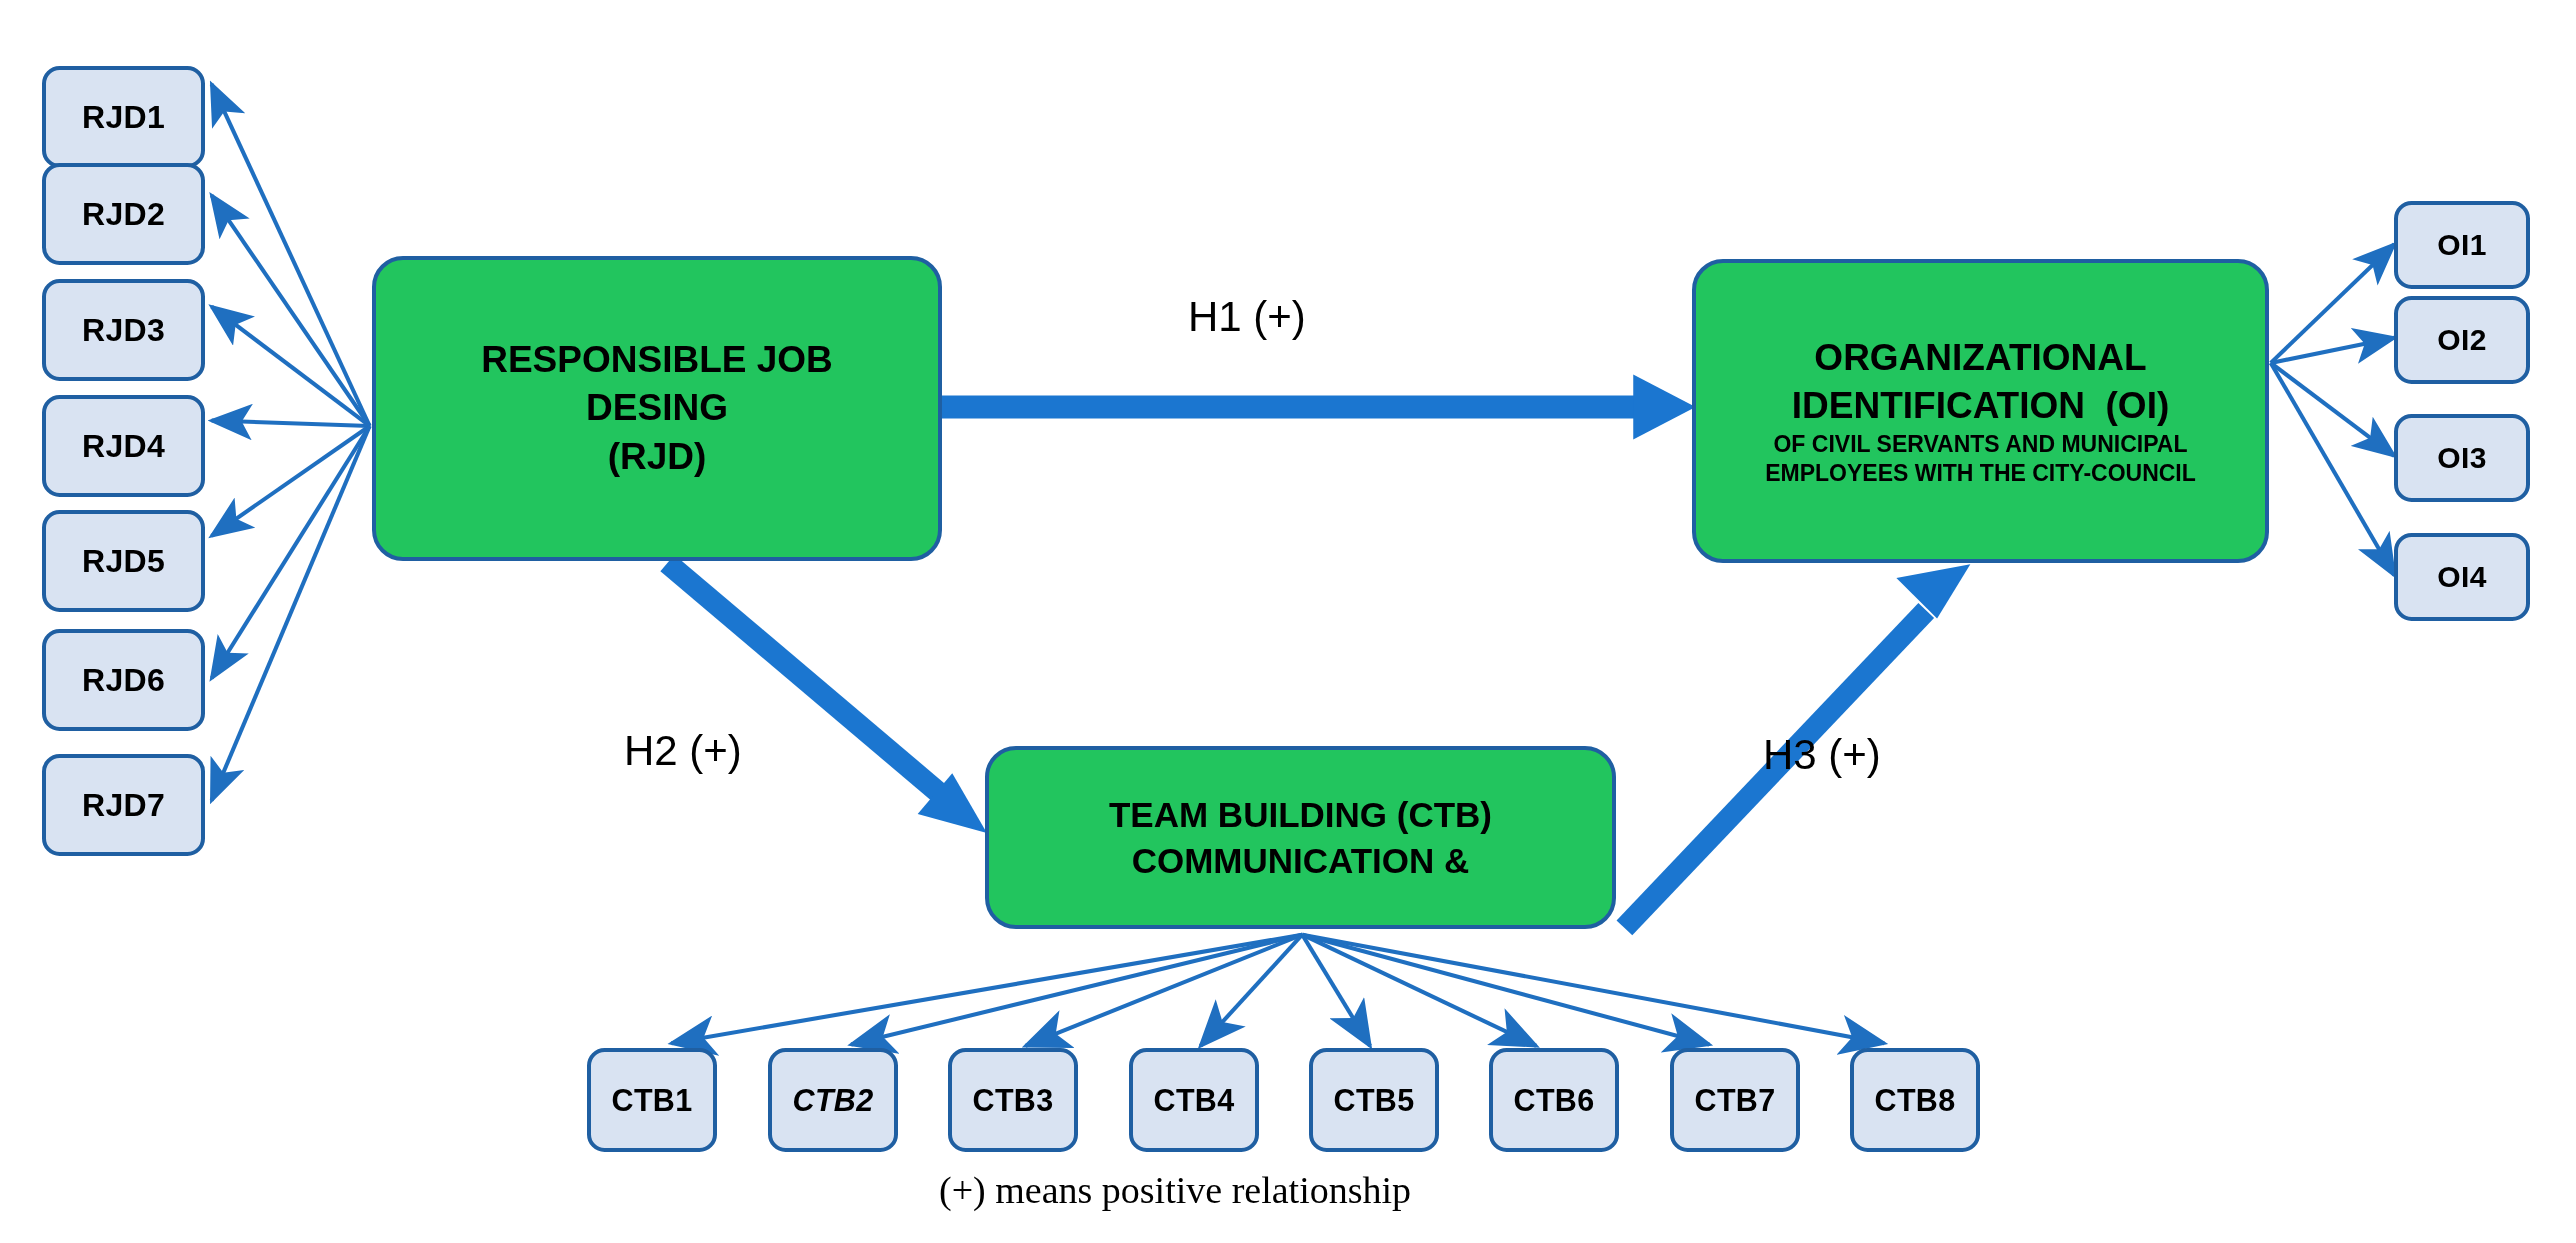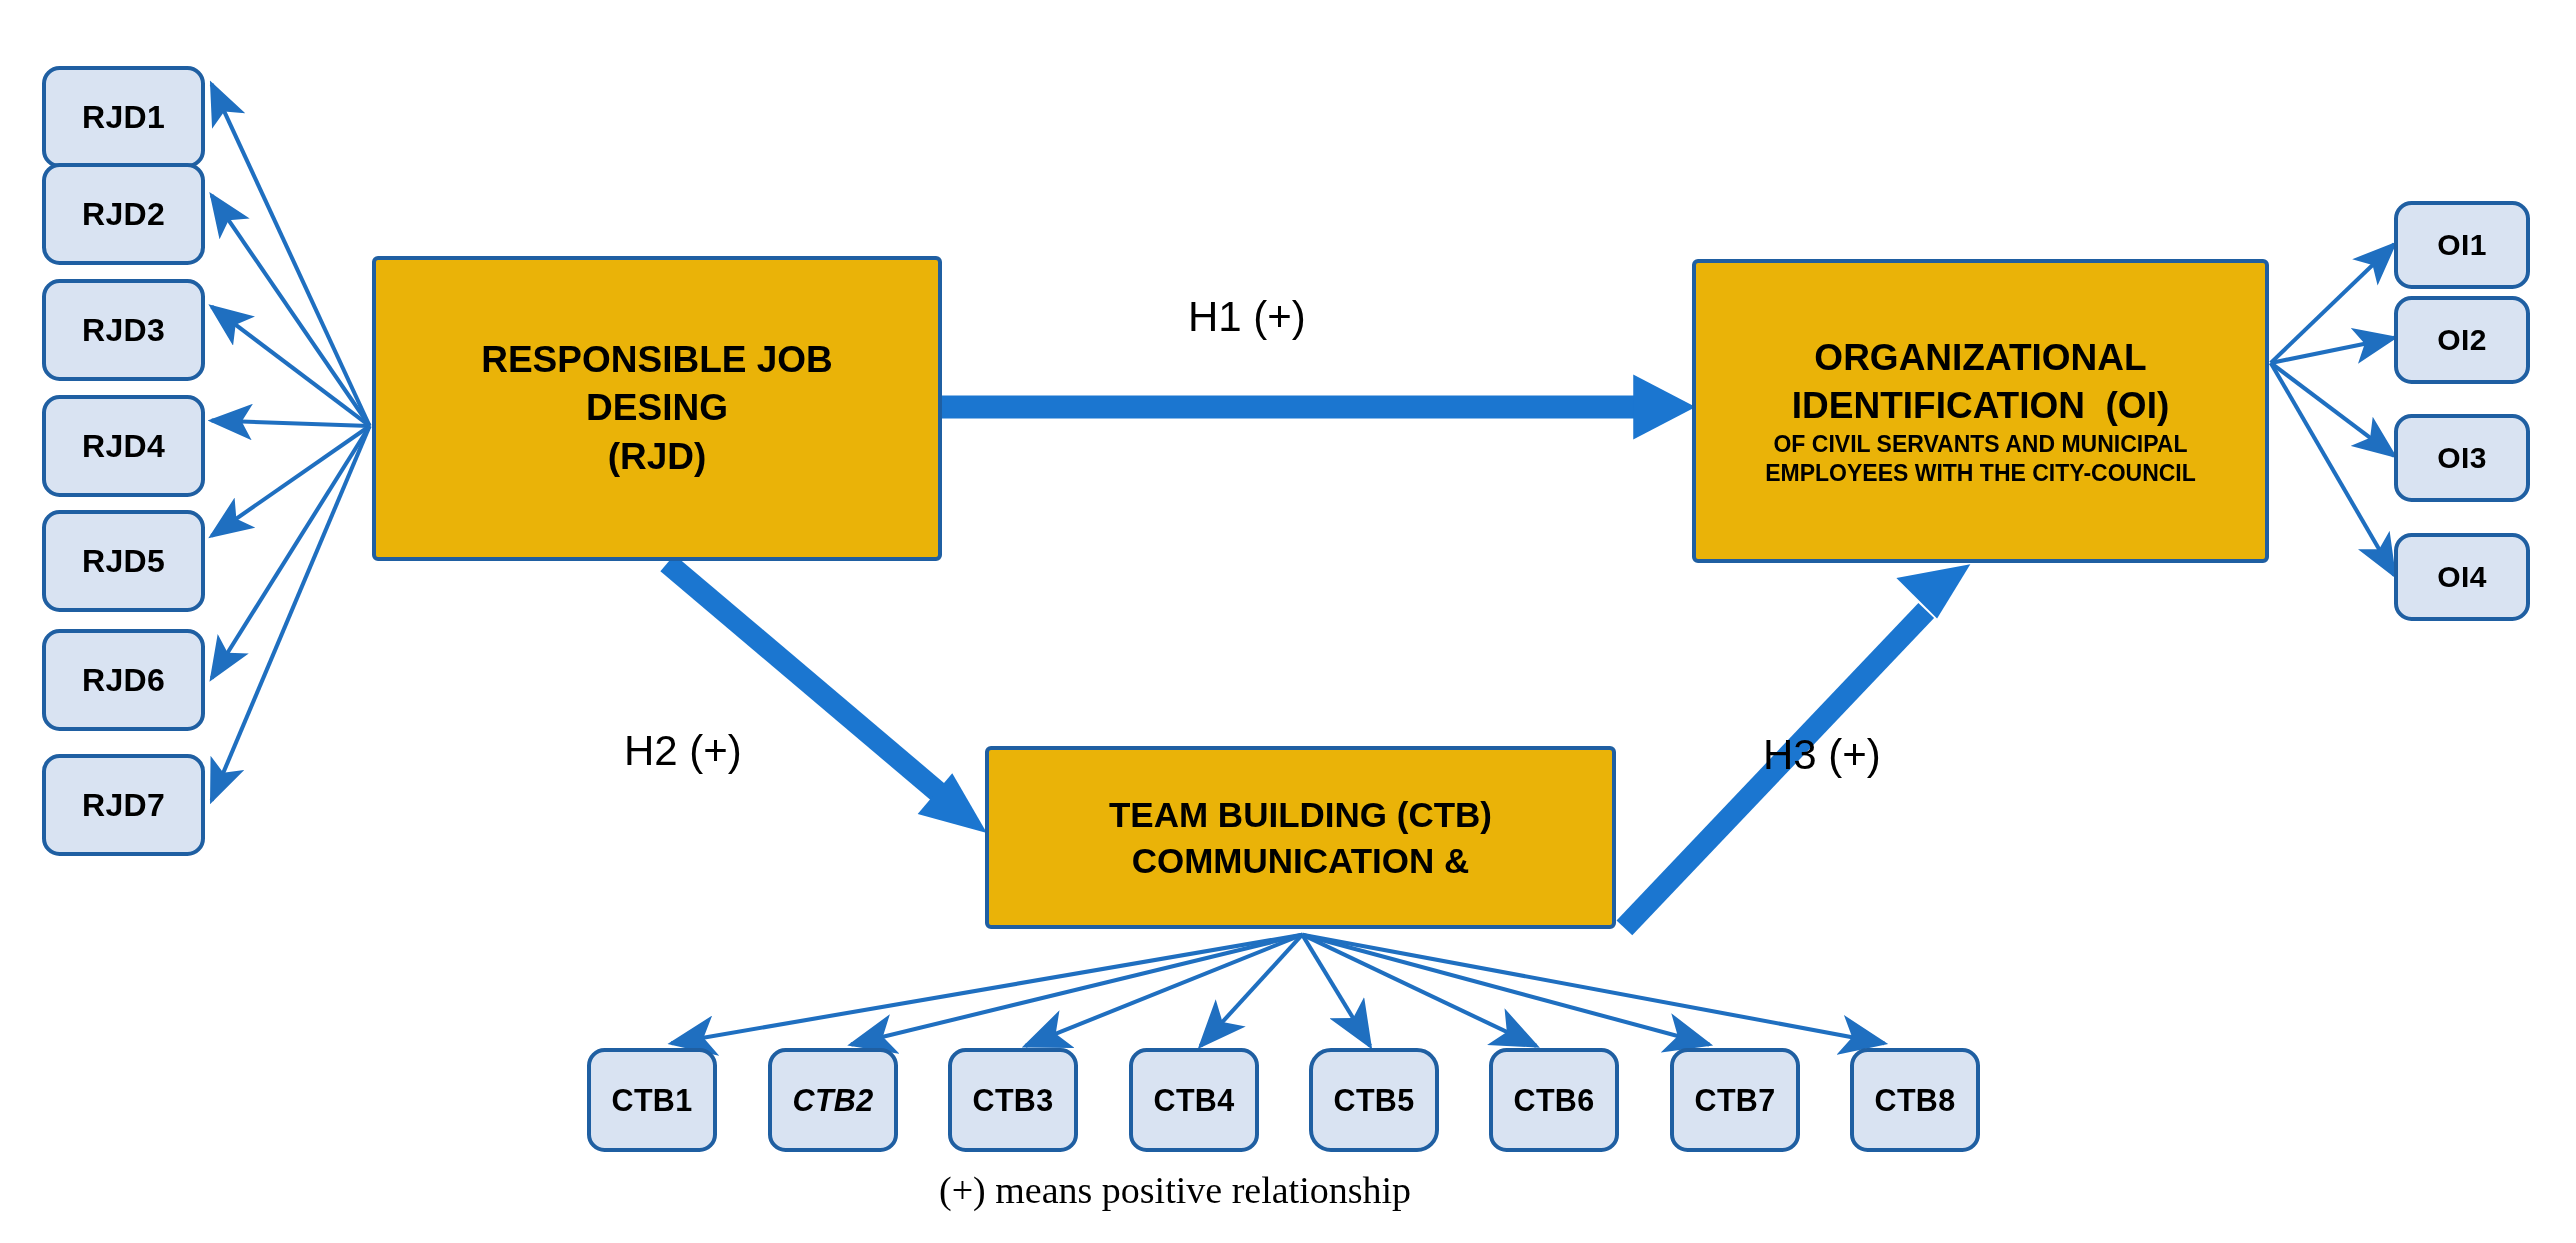--- a/index.html
+++ b/index.html
@@ -55,23 +55,23 @@
   .ind-ctb {
     width: 130px;
     height: 104px;
     font-size: 30.5px;
   }
 
   
   .construct {
     position: absolute;
     box-sizing: border-box;
-    background: #eab308;
+    background: #22c55e;
     border: 4.1px solid #1F5FA2;
-    border-radius: 6px;
+    border-radius: 31px;
     display: flex;
     flex-direction: column;
     align-items: center;
     justify-content: center;
     text-align: center;
     color: #000000;
     font-weight: bold;
     font-family: "Liberation Sans", sans-serif;
     padding: 6.8px 16.3px;
   }
@@ -219,21 +219,21 @@
   </div>
   <div class="ind-box ind-ctb" style="left:768px; top:1048px;font-style:italic;">
     <span>CTB2</span>
   </div>
   <div class="ind-box ind-ctb" style="left:948px; top:1048px;">
     <span>CTB3</span>
   </div>
   <div class="ind-box ind-ctb" style="left:1129px; top:1048px;">
     <span>CTB4</span>
   </div>
-  <div class="ind-box ind-ctb" style="left:1309px; top:1048px;border-radius:22px;">
+  <div class="ind-box ind-ctb" style="left:1309px; top:1048px;">
     <span>CTB5</span>
   </div>
   <div class="ind-box ind-ctb" style="left:1489px; top:1048px;">
     <span>CTB6</span>
   </div>
   <div class="ind-box ind-ctb" style="left:1670px; top:1048px;">
     <span>CTB7</span>
   </div>
   <div class="ind-box ind-ctb" style="left:1850px; top:1048px;">
     <span>CTB8</span>

